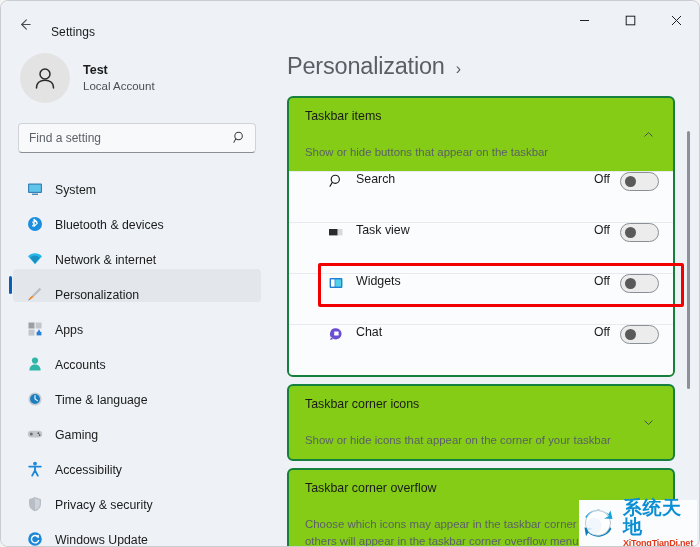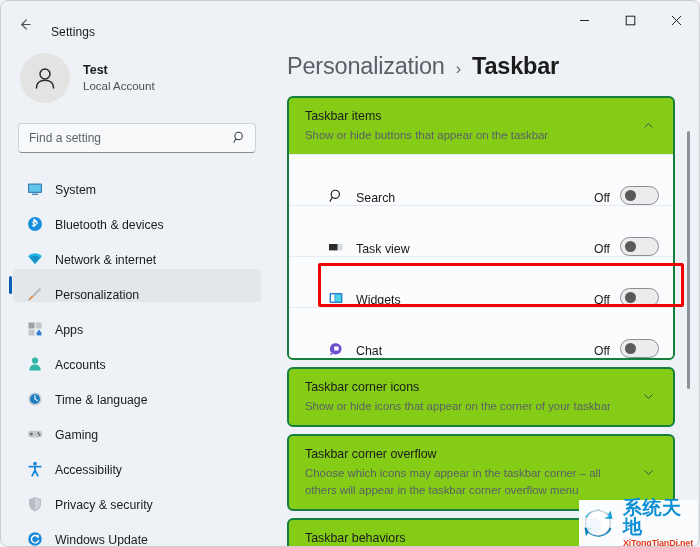--- a/index.html
+++ b/index.html
@@ -202,36 +202,36 @@
   .card-header .txt { flex: 1 1 auto; min-width: 0; }
   .card-title {
     font-size: 12.4px;
     color: #1b1b1b;
     line-height: 1.45;
   }
   .card-sub {
     font-size: 11.4px;
     color: #5b6067;
     line-height: 1.42;
-    margin-top: 1px;
+    margin-top: 18px;
   }
   .chev {
     flex: 0 0 22px;
     display: flex;
     align-items: center;
     justify-content: center;
     color: #44484e;
     margin-left: 8px;
   }
 
   .divider { height: 1px; background: #e7ebef; }
 
   .toggle-row {
     display: flex;
-    align-items: flex-end;
+    align-items: flex-start;
     height: 50px;
     padding: 0 14px 0 38px;
     background: #fbfcfd;
   }
   .toggle-row .row-ico {
     width: 18px; height: 18px;
     flex: 0 0 18px;
     display: flex; align-items: center; justify-content: center;
     margin-right: 11px;
   }
@@ -507,21 +507,20 @@
         </div>
 
       </div>
     </div>
 
     <div id="main">
 
       <div id="crumb">
         <span id="crumb-parent">Personalization</span>
         <span id="crumb-sep">›</span>
-        <span id="crumb-current">Taskbar</span>
       </div>
 
       <div id="cards">
 
         <div class="card">
 
           <div class="card-header">
             <div class="txt">
               <div class="card-title">Taskbar items</div>
               <div class="card-sub">Show or hide buttons that appear on the taskbar</div>

